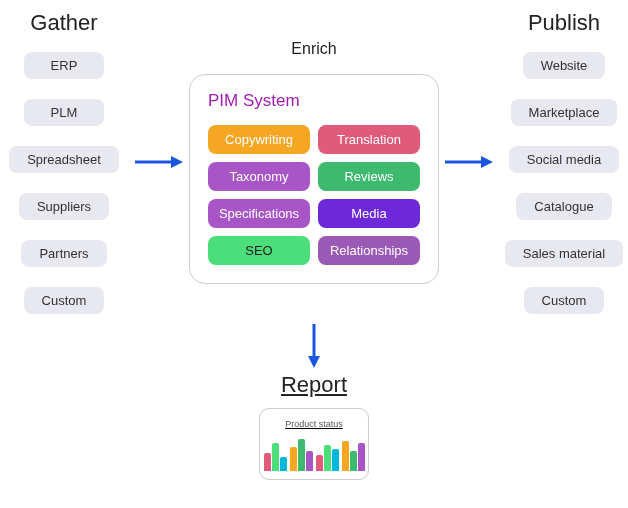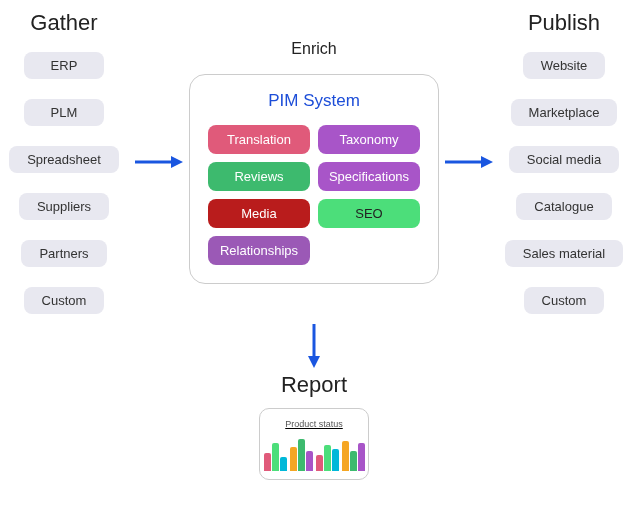--- a/index.html
+++ b/index.html
@@ -87,43 +87,42 @@
     .pim-box {
       border: 1.5px solid #ccc;
       border-radius: 16px;
       padding: 16px 18px 18px;
       width: 250px;
       background: #fff;
     }
     .pim-title {
       font-size: 17px;
       font-weight: 400;
-      color: #1d4ed8;
-      text-align: center;
+      color: #a21caf;
       margin-bottom: 14px;
     }
     .pim-grid {
       display: grid;
       grid-template-columns: 1fr 1fr;
       gap: 8px;
     }
     .pim-pill {
       border-radius: 8px;
       padding: 7px 10px;
       font-size: 13px;
       color: #fff;
       text-align: center;
       font-weight: 500;
     }
     .pill-copywriting { background: #f5a623; }
     .pill-translation { background: #e05a7a; }
     .pill-taxonomy { background: #a855c8; }
     .pill-reviews { background: #3dba6e; }
     .pill-specifications { background: #a855c8; }
-    .pill-media { background: #b91c1c; }
+    .pill-media { background: #6d28d9; }
     .pill-seo { background: #4cde7a; color: #222; }
     .pill-relationships { background: #9b59b6; }
 
     
     .publish-col {
       display: flex;
       flex-direction: column;
       align-items: center;
       width: 130px;
       flex-shrink: 0;
@@ -140,20 +139,21 @@
       display: flex;
       flex-direction: column;
       align-items: center;
       margin-bottom: 4px;
     }
     .report-title {
       font-size: 22px;
       font-weight: 400;
       color: #222;
       margin-bottom: 10px;
+      text-decoration: underline;
     }
     .report-box {
       border: 1px solid #ccc;
       border-radius: 10px;
       padding: 10px 14px 8px;
       width: 110px;
       background: #fff;
       text-decoration: underline;
     }
     .report-box-title {
@@ -202,20 +202,21 @@
         <line x1="0" y1="11" x2="38" y2="11" stroke="#1a56e0" stroke-width="3"></line>
         <polygon points="36,5 48,11 36,17" fill="#1a56e0"></polygon>
       </svg>
     </div>
 
     <div class="pim-col">
       <div class="enrich-title">Enrich</div>
       <div class="pim-box">
         <div class="pim-title">PIM System</div>
         <div class="pim-grid">
+          <div class="pim-pill pill-copywriting">Copywriting</div>
           <div class="pim-pill pill-translation">Translation</div>
           <div class="pim-pill pill-taxonomy">Taxonomy</div>
           <div class="pim-pill pill-reviews">Reviews</div>
           <div class="pim-pill pill-specifications">Specifications</div>
           <div class="pim-pill pill-media">Media</div>
           <div class="pim-pill pill-seo">SEO</div>
           <div class="pim-pill pill-relationships">Relationships</div>
         </div>
       </div>
     </div>

